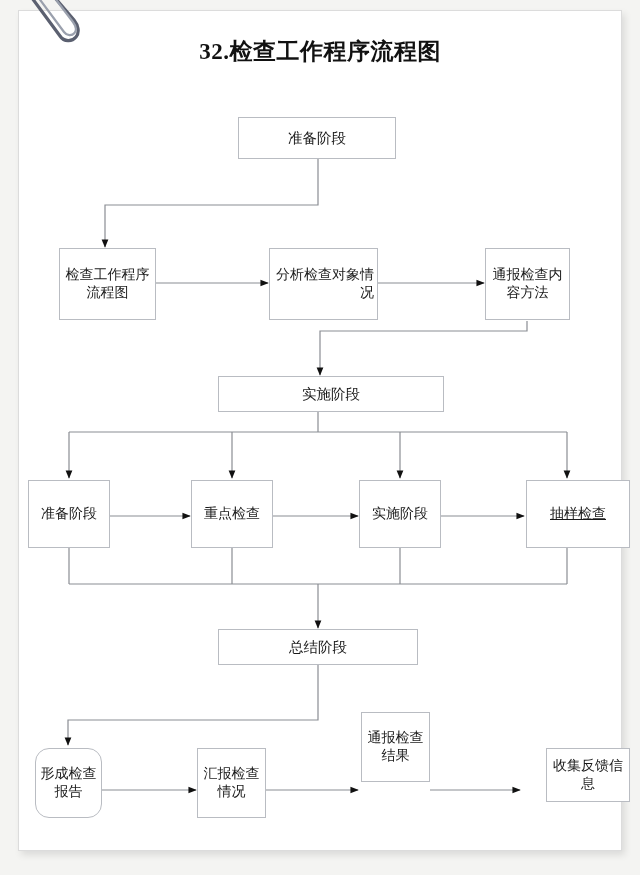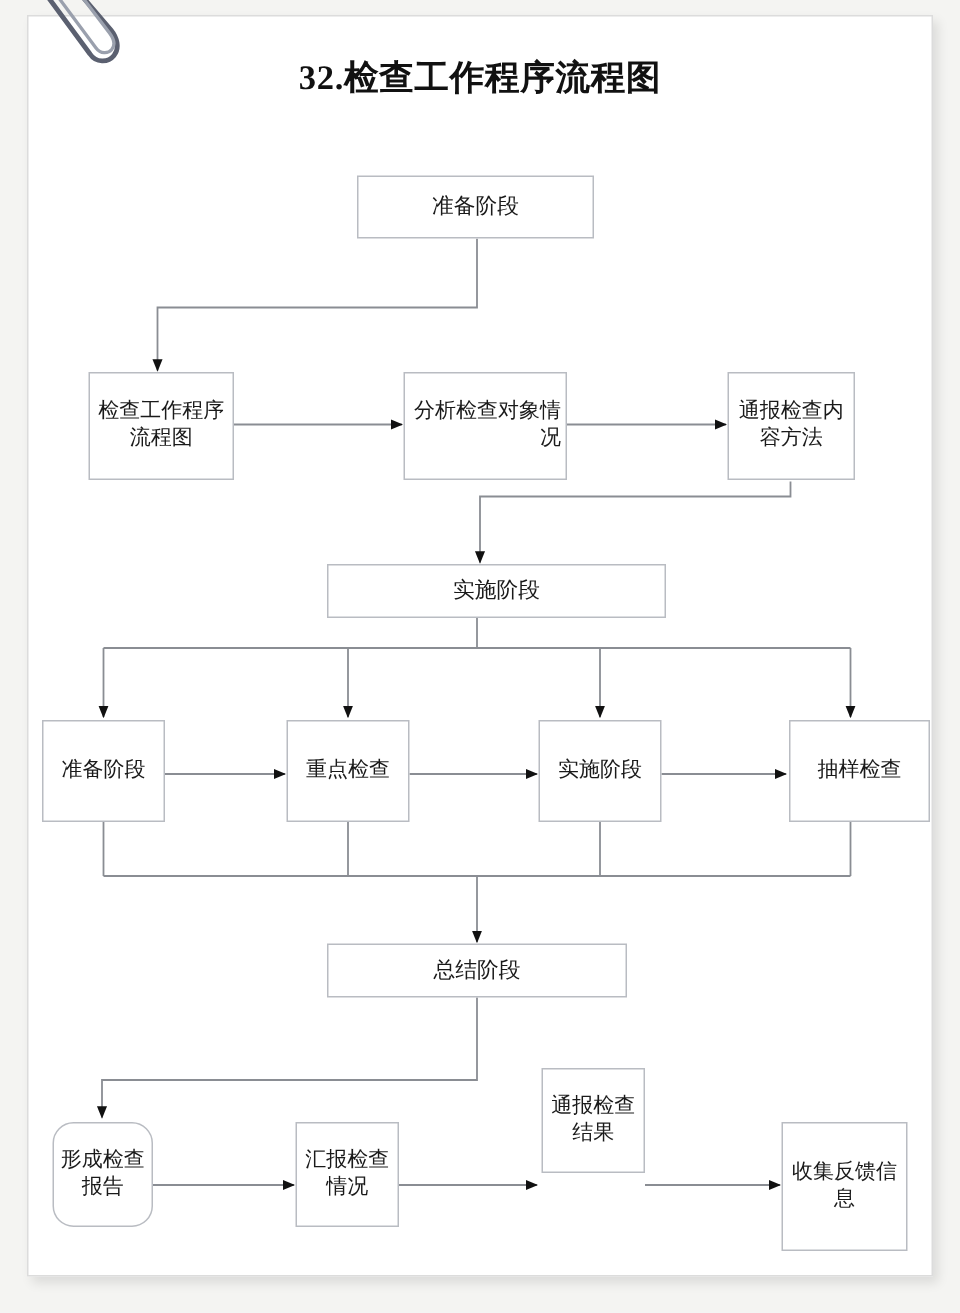--- a/index.html
+++ b/index.html
@@ -140,25 +140,25 @@
   <div class="node" style="left:485px; top:248px; width:85px; height:72px;">通报检查内容方法</div>
 
   <div class="node wide" style="left:218px; top:376px; width:226px; height:36px;">实施阶段</div>
 
   <div class="node" style="left:28px; top:480px; width:82px; height:68px;">准备阶段</div>
 
   <div class="node" style="left:191px; top:480px; width:82px; height:68px;">重点检查</div>
 
   <div class="node" style="left:359px; top:480px; width:82px; height:68px;">实施阶段</div>
 
-  <div class="node" style="left:526px; top:480px; width:94px; height:68px;">抽样检查</div>
+  <div class="node" style="left:526px; top:480px; width:104px; height:68px;text-decoration:underline;">抽样检查</div>
 
   <div class="node wide" style="left:218px; top:629px; width:200px; height:36px;">总结阶段</div>
 
   <div class="node" style="left:35px; top:748px; width:67px; height:70px;border-radius:14px;">形成检查报告</div>
 
   <div class="node" style="left:197px; top:748px; width:69px; height:70px;">汇报检查情况</div>
 
   <div class="node" style="left:361px; top:712px; width:69px; height:70px;">通报检查结果</div>
 
-  <div class="node" style="left:521px; top:748px; width:84px; height:86px;">收集反馈信息</div>
+  <div class="node" style="left:546px; top:748px; width:84px; height:54px;">收集反馈信息</div>
 
 </div>
 
 </body></html>

